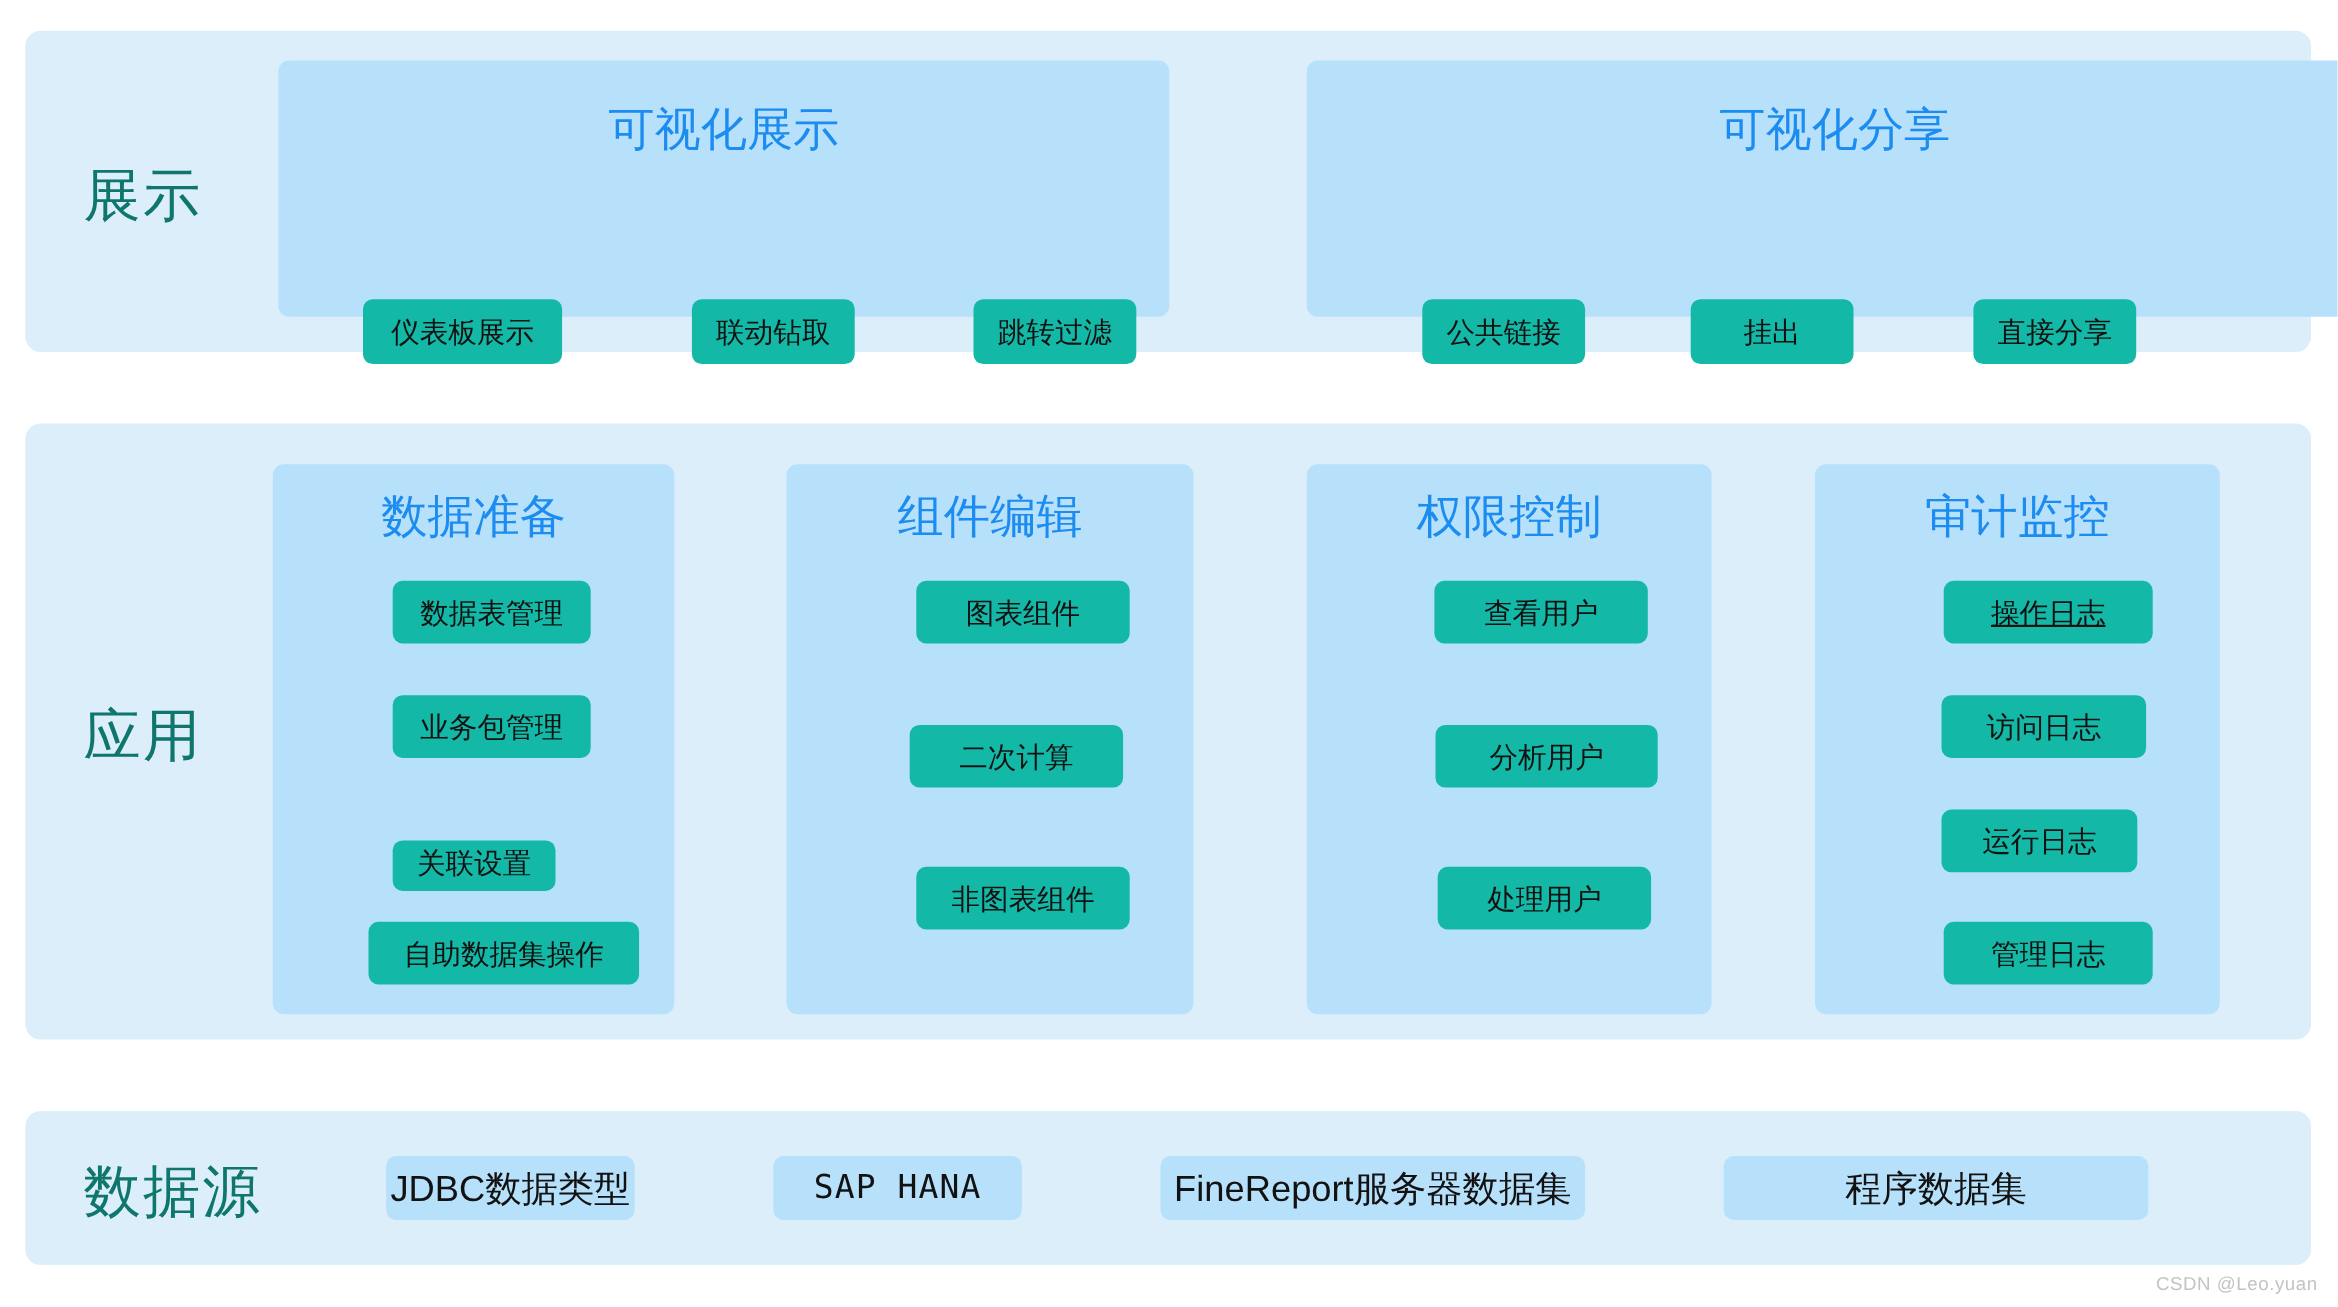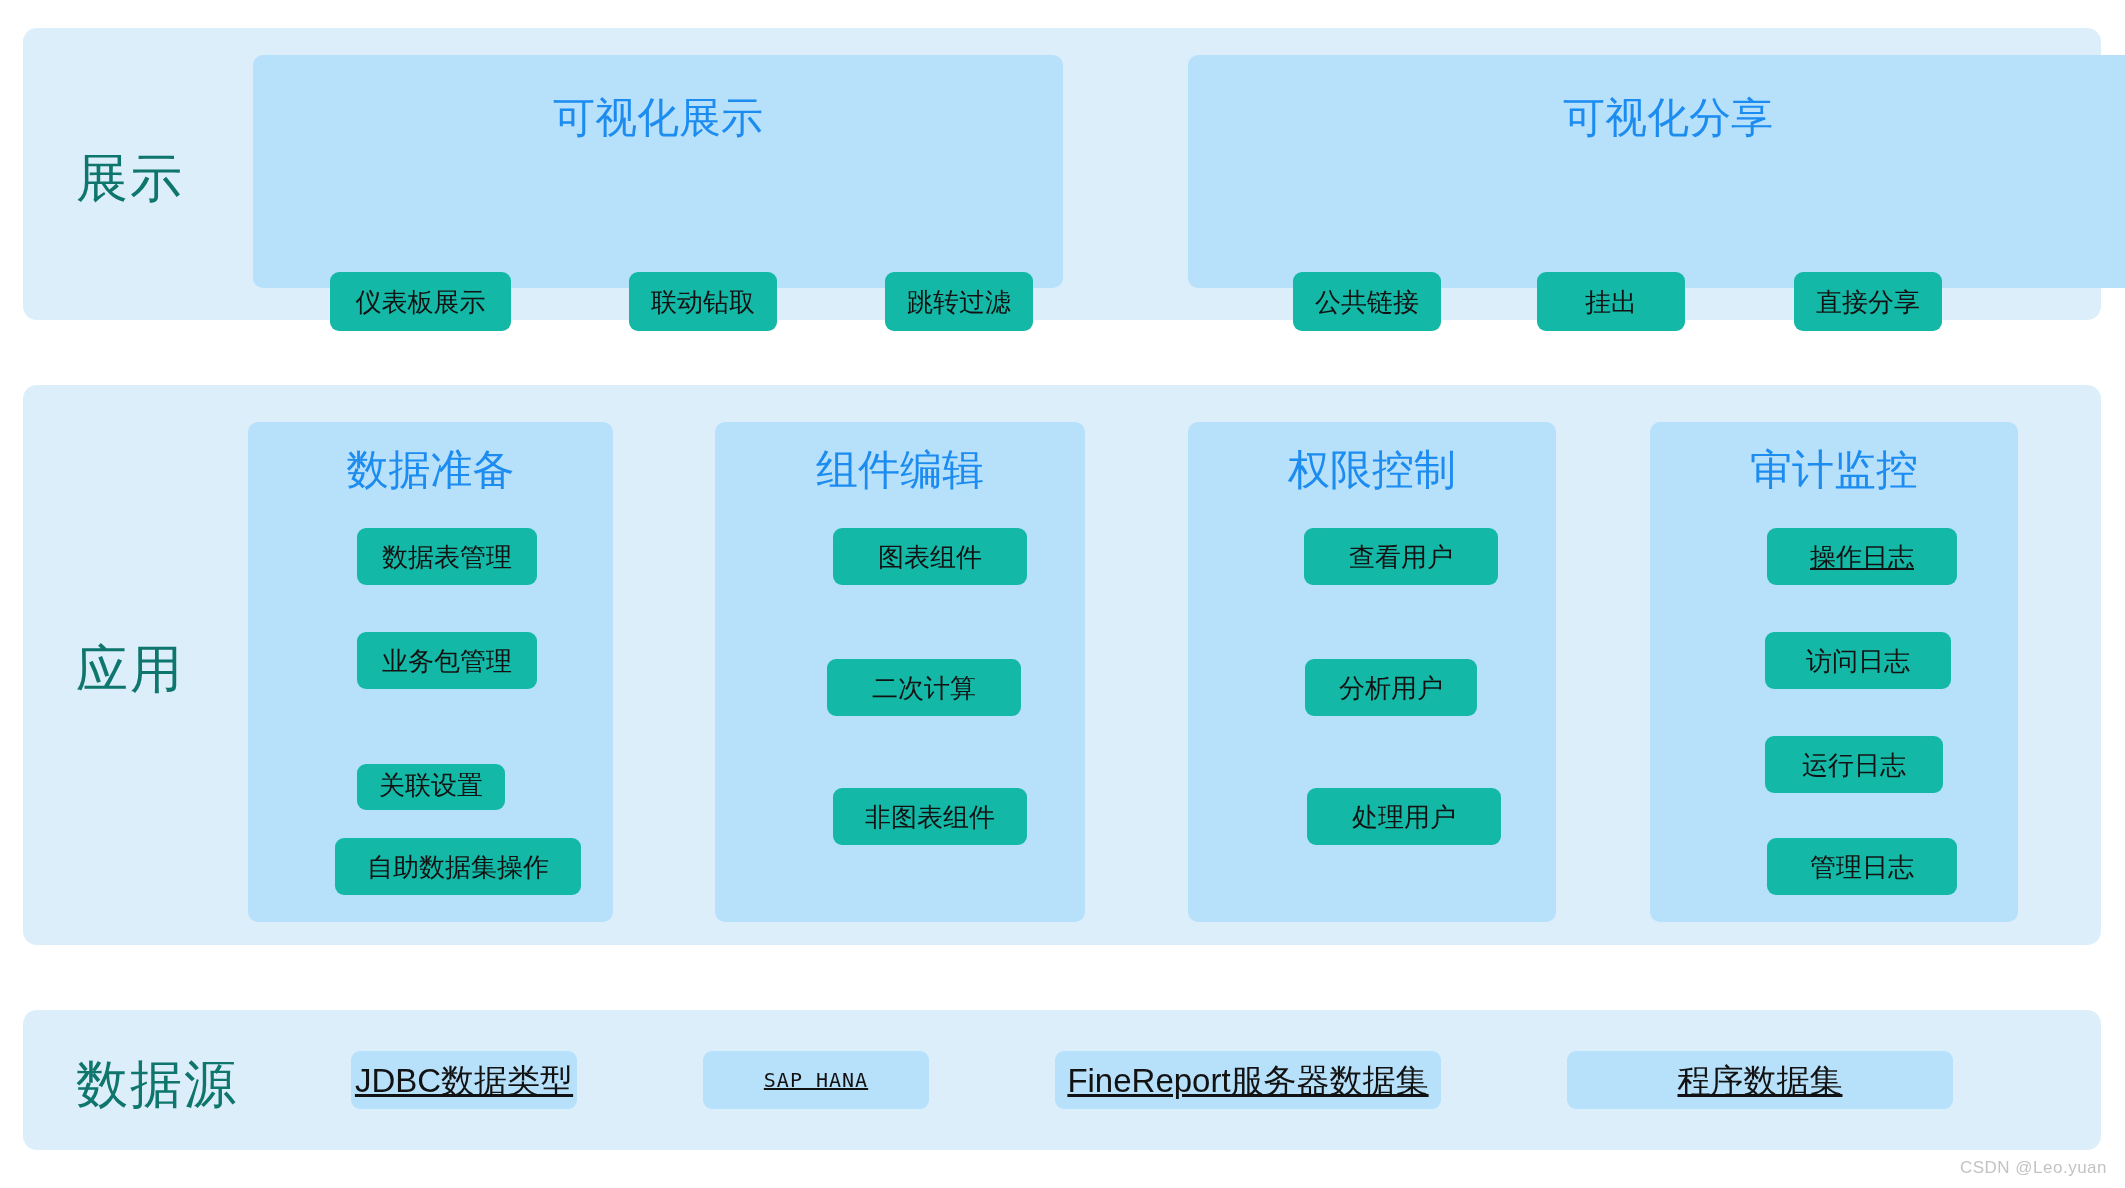--- a/index.html
+++ b/index.html
@@ -103,25 +103,24 @@
     background: #b7e0fa;
     border-radius: 9px;
     color: #121212;
     font-size: 33px;
     line-height: 1;
     display: flex;
     align-items: center;
     justify-content: center;
     white-space: nowrap;
     box-sizing: border-box;
-    text-decoration: underline;
   }
   .chip-mono {
     font-family: "DejaVu Sans Mono", "Liberation Mono", monospace;
-    font-size: 20px;
+    font-size: 30px;
     letter-spacing: 1px;
   }
 
   
   .watermark {
     position: absolute;
     right: 18px;
     bottom: 10px;
     color: #c3c3c3;
     font-size: 17px;
@@ -168,21 +167,21 @@
     <div class="group-title">组件编辑</div>
   </div>
   <div class="pill" style="left:787px; top:528px; width:194px; height:57px;">图表组件</div>
   <div class="pill" style="left:781px; top:659px; width:194px; height:57px;">二次计算</div>
   <div class="pill" style="left:787px; top:788px; width:194px; height:57px;">非图表组件</div>
 
   <div class="group g-auth">
     <div class="group-title">权限控制</div>
   </div>
   <div class="pill" style="left:1258px; top:528px; width:194px; height:57px;">查看用户</div>
-  <div class="pill" style="left:1259px; top:659px; width:172px; height:57px;">分析用户</div>
+  <div class="pill" style="left:1259px; top:659px; width:202px; height:57px;">分析用户</div>
   <div class="pill" style="left:1261px; top:788px; width:194px; height:57px;">处理用户</div>
 
   <div class="group g-audit">
     <div class="group-title">审计监控</div>
   </div>
   <div class="pill" style="left:1721px; top:528px; width:190px; height:57px;text-decoration:underline;">操作日志</div>
   <div class="pill" style="left:1719px; top:736px; width:178px; height:57px;">运行日志</div>
   <div class="pill" style="left:1719px; top:632px; width:186px; height:57px;">访问日志</div>
   <div class="pill" style="left:1721px; top:838px; width:190px; height:57px;">管理日志</div>
 

